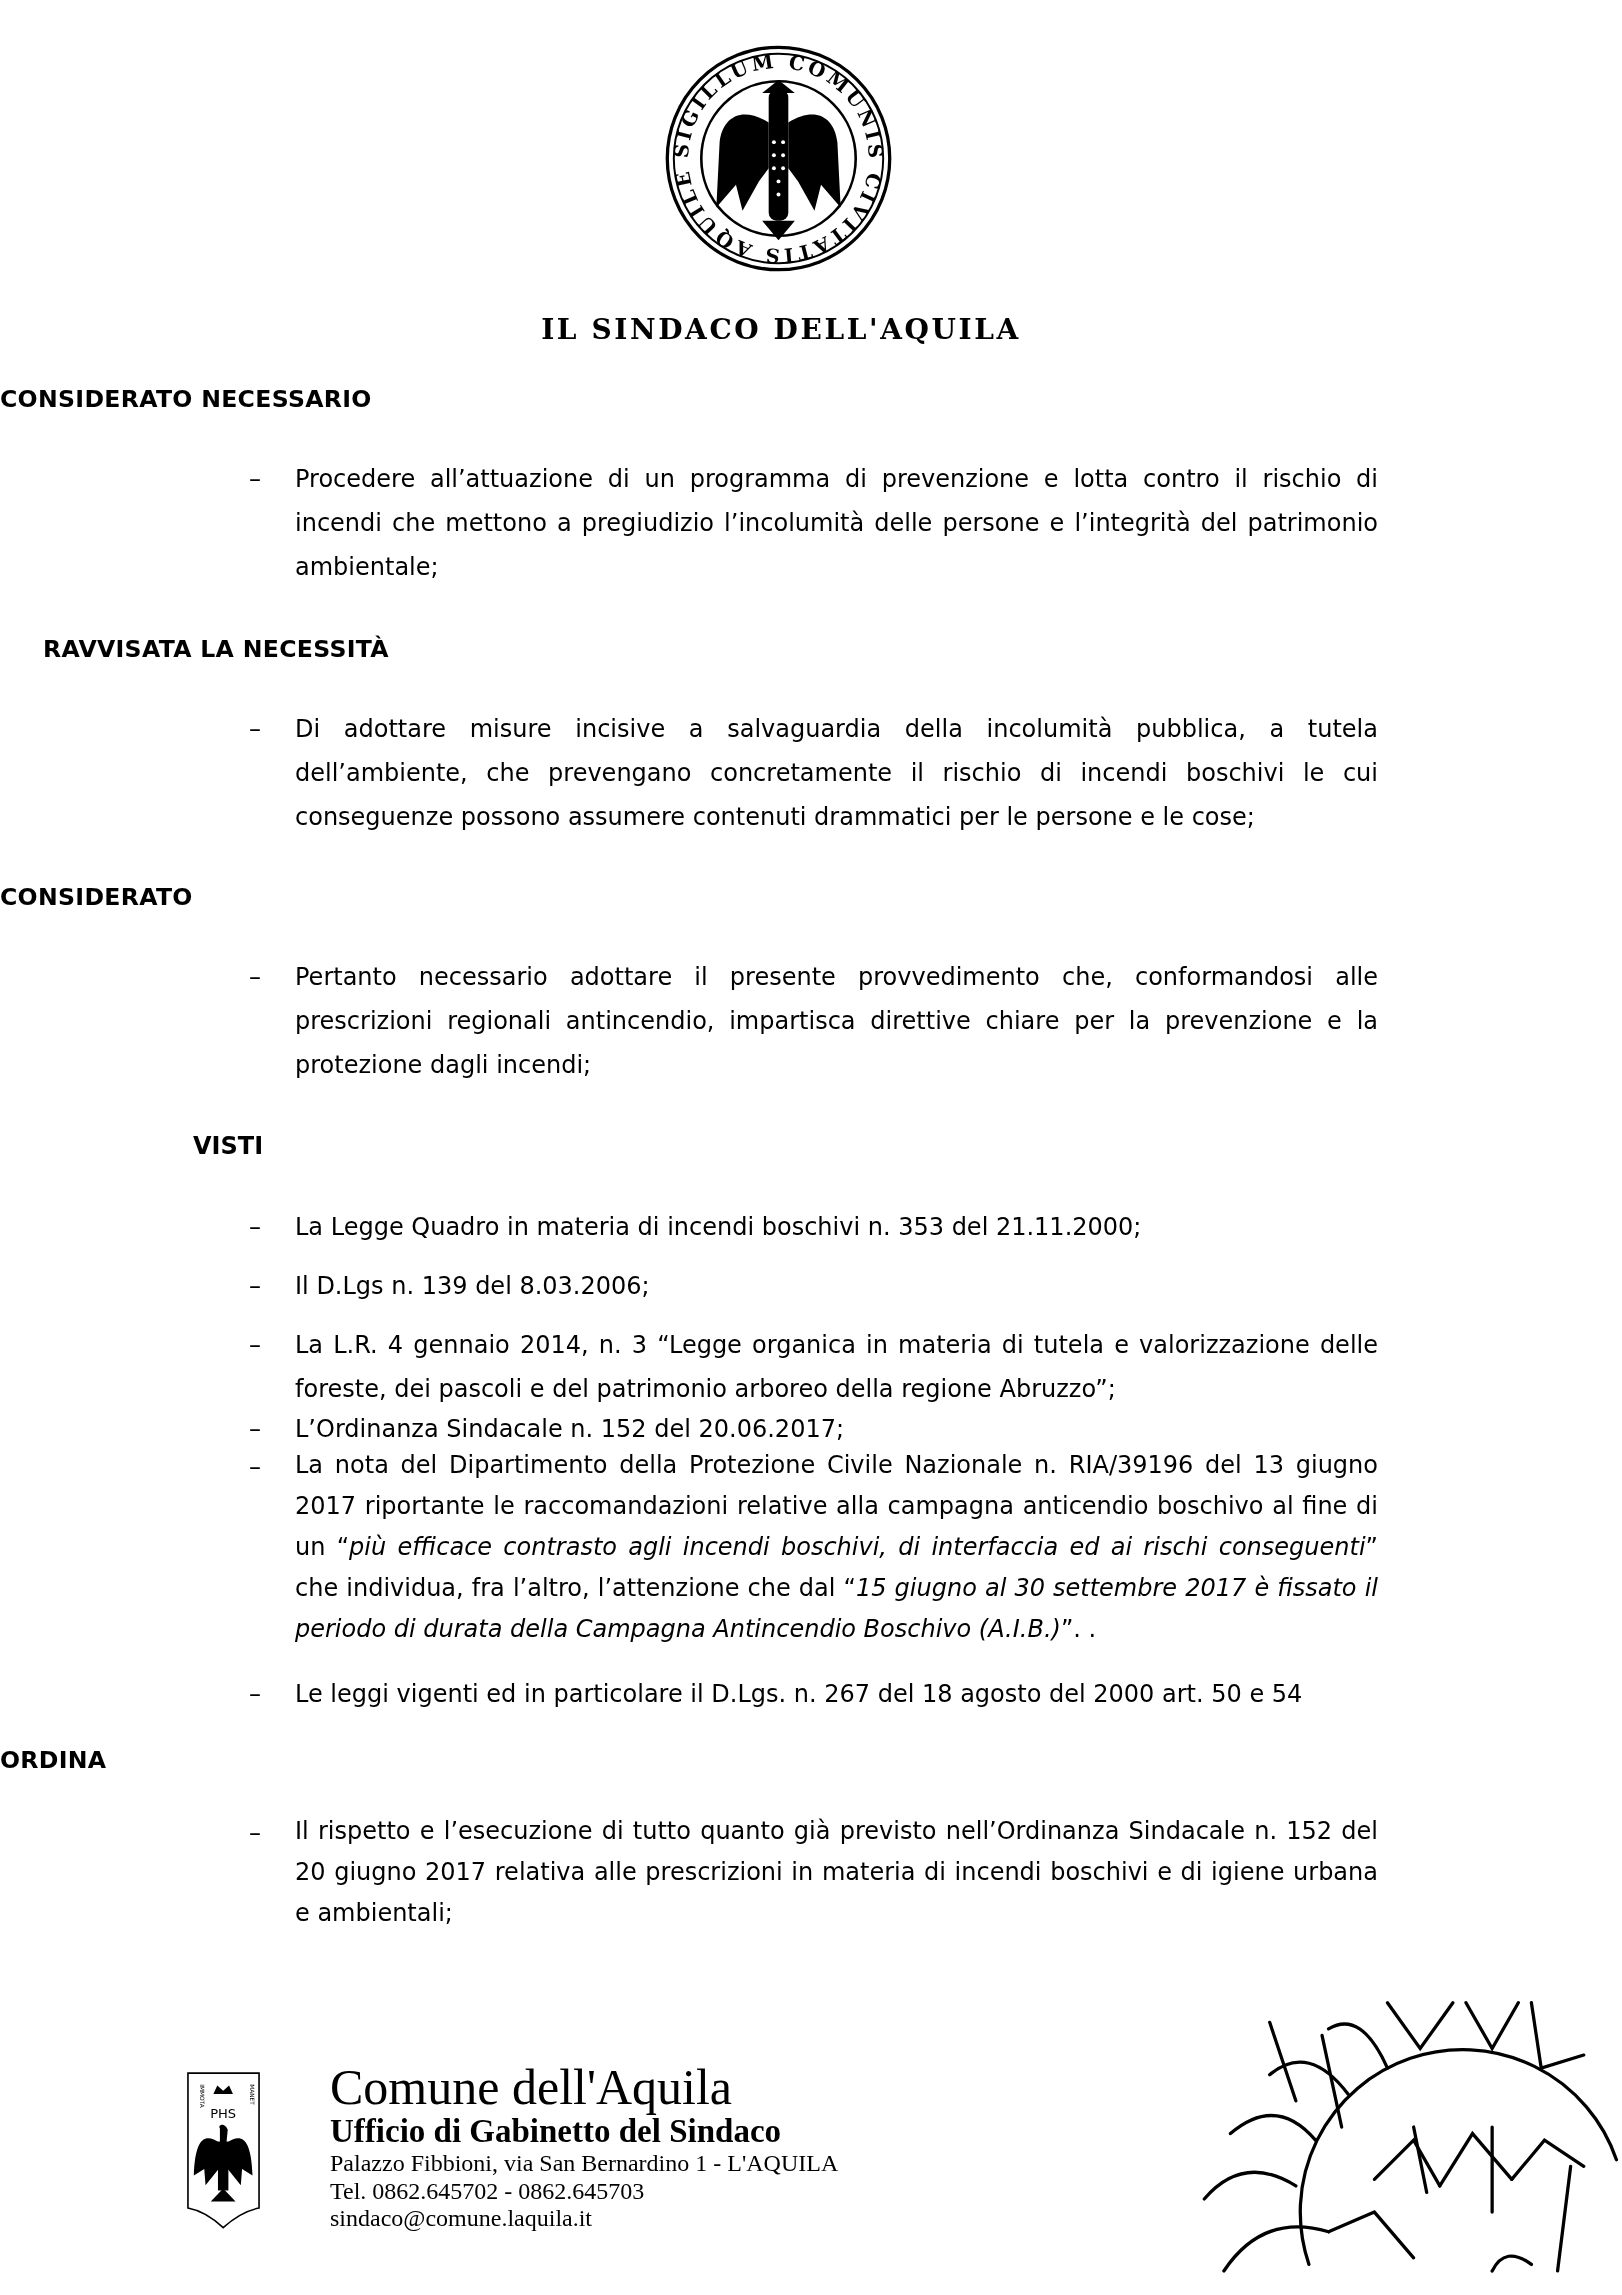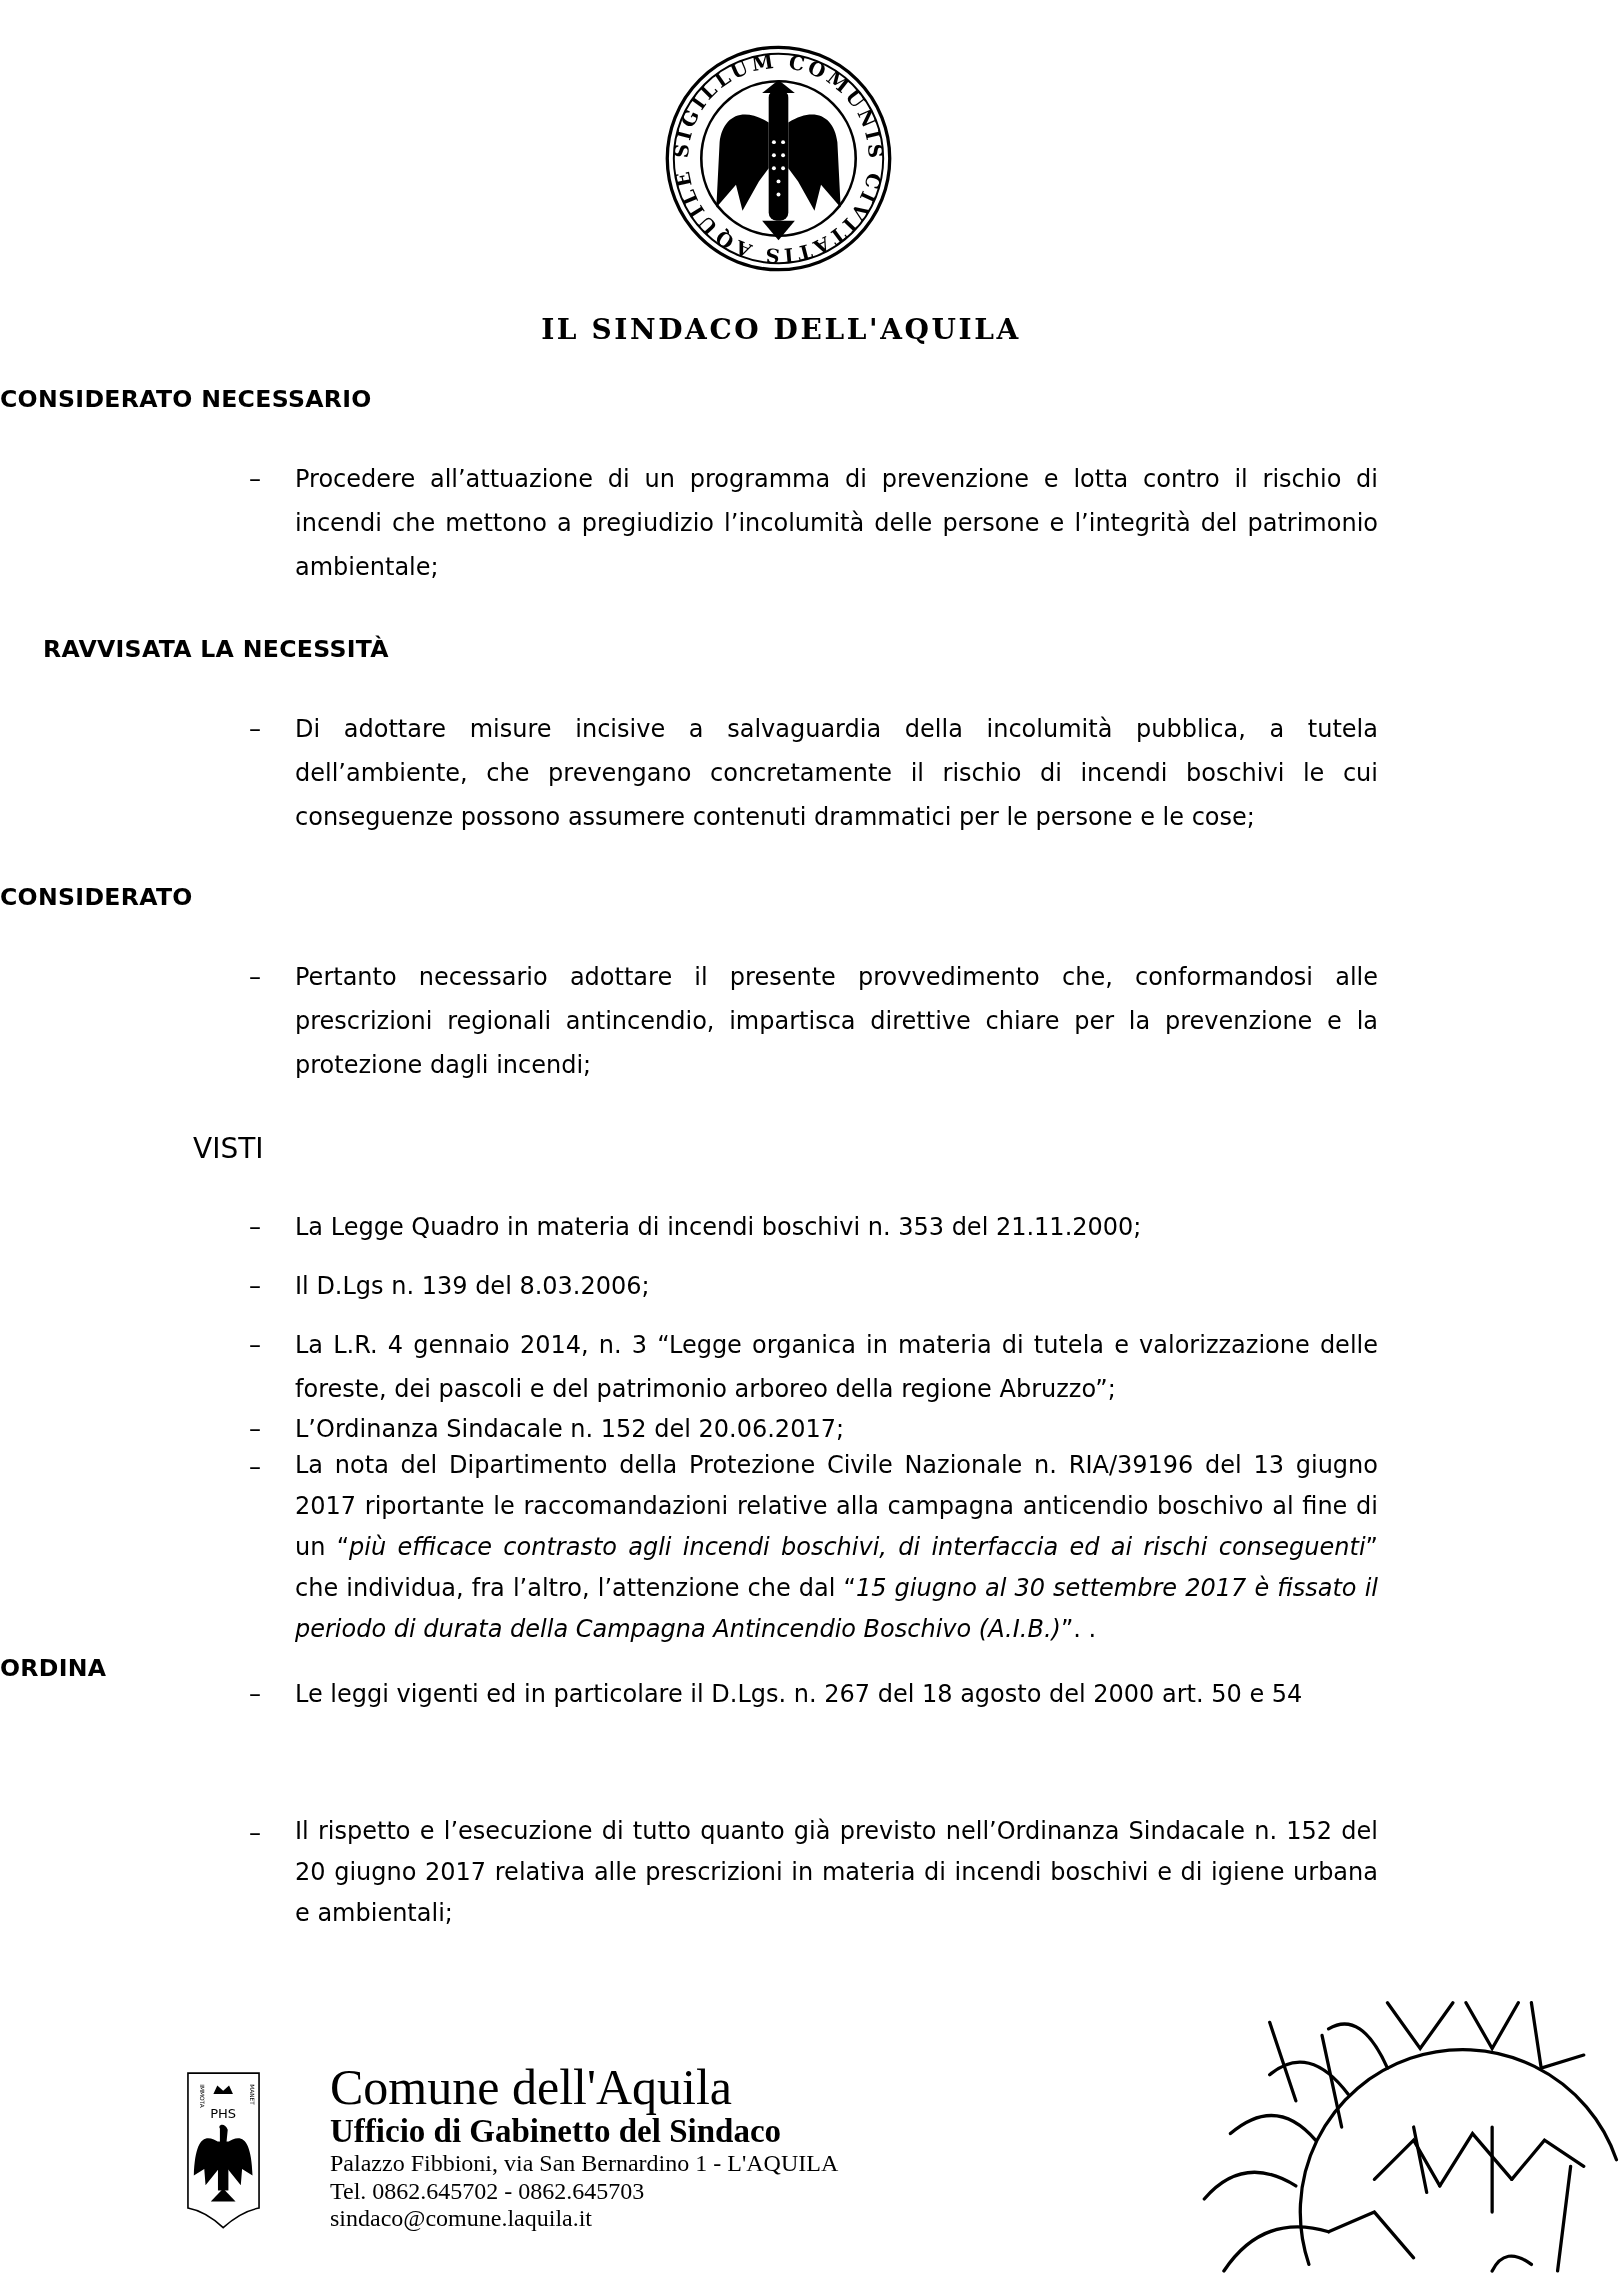--- a/index.html
+++ b/index.html
@@ -6,21 +6,21 @@
   body { width: 1623px; height: 2295px; position: relative; overflow: hidden; color: #000; }
   .page { position: absolute; left: 0; top: 0; width: 1623px; height: 2295px; }
 
   .seal { position: absolute; left: 664px; top: 44px; width: 229px; height: 229px; }
 
   .title { position: absolute; left: 0; width: 1562px; top: 313px; text-align: center;
            font-family: "DejaVu Serif", "Liberation Serif", serif; font-weight: bold; font-size: 28px; letter-spacing: 2.6px; }
 
   .heading { position: absolute; left: 0; width: 1448px; text-align: left;
              font-family: "DejaVu Sans", sans-serif; font-size: 23.6px; font-weight: bold; letter-spacing: 0.3px; }
-  .label-left { position: absolute; left: 193px; font-family: "DejaVu Sans", sans-serif; font-size: 28px; font-weight: normal; }
+  .label-left { position: absolute; left: 193px; font-family: "DejaVu Sans", sans-serif; font-size: 24px; font-weight: bold; }
 
   .item { position: absolute; left: 249px; width: 1129px; font-family: "DejaVu Sans", sans-serif;
           font-size: 24px; line-height: 44px; }
   .item .dash { position: absolute; left: 0; top: 0; width: 26px; }
   .item .text { margin-left: 46px; text-align: justify; text-align-last: left; }
   .item .text.tight { line-height: 41px; }
   .it { font-style: italic; }
 
   .footer-crest { position: absolute; left: 186px; top: 2071px; width: 75px; height: 160px; }
   .footer-text { position: absolute; left: 330px; top: 2061px; font-family: "Liberation Serif", serif; color: #000; }
@@ -104,21 +104,21 @@
   </div>
   <div class="item" style="top:1445px;">
     <span class="dash">–</span>
     <div class="text tight"><span>La nota del Dipartimento della Protezione Civile Nazionale n. RIA/39196 del 13 giugno 2017 riportante le raccomandazioni relative alla campagna anticendio boschivo al fine di un “</span><span class="it">più efficace contrasto agli incendi boschivi, di interfaccia ed ai rischi conseguenti</span><span>” che individua, fra l’altro, l’attenzione che dal “</span><span class="it">15 giugno al 30 settembre 2017 è fissato il periodo di durata della Campagna Antincendio Boschivo (A.I.B.)</span><span>”. .</span></div>
   </div>
   <div class="item" style="top:1672px;">
     <span class="dash">–</span>
     <div class="text" style="text-align:left;white-space:nowrap;">Le leggi vigenti ed in particolare il D.Lgs. n. 267 del 18 agosto del 2000 art. 50 e 54</div>
   </div>
 
-  <div class="heading" style="top:1654px;">ORDINA</div>
+  <div class="heading" style="top:1746px;">ORDINA</div>
   <div class="item" style="top:1811px;">
     <span class="dash">–</span>
     <div class="text tight">Il rispetto e l’esecuzione di tutto quanto già previsto nell’Ordinanza Sindacale n. 152 del 20 giugno 2017 relativa alle prescrizioni in materia di incendi boschivi e di igiene urbana e ambientali;</div>
   </div>
 
   <svg class="footer-crest" viewBox="0 0 115 245">
     <path d="M3,3 L112,3 L112,210 Q85,215 57,240 Q30,215 3,210 Z" fill="none" stroke="#000" stroke-width="2.5"></path>
     <text x="57" y="72" text-anchor="middle" font-family="DejaVu Sans, sans-serif" font-size="20">PHS</text>
     <text x="22" y="20" font-family="DejaVu Sans, sans-serif" font-size="9" transform="rotate(90 22 20) translate(0,0)">IMMOTA</text>
     <text x="98" y="20" font-family="DejaVu Sans, sans-serif" font-size="9" transform="rotate(90 98 20)">MANET</text>

